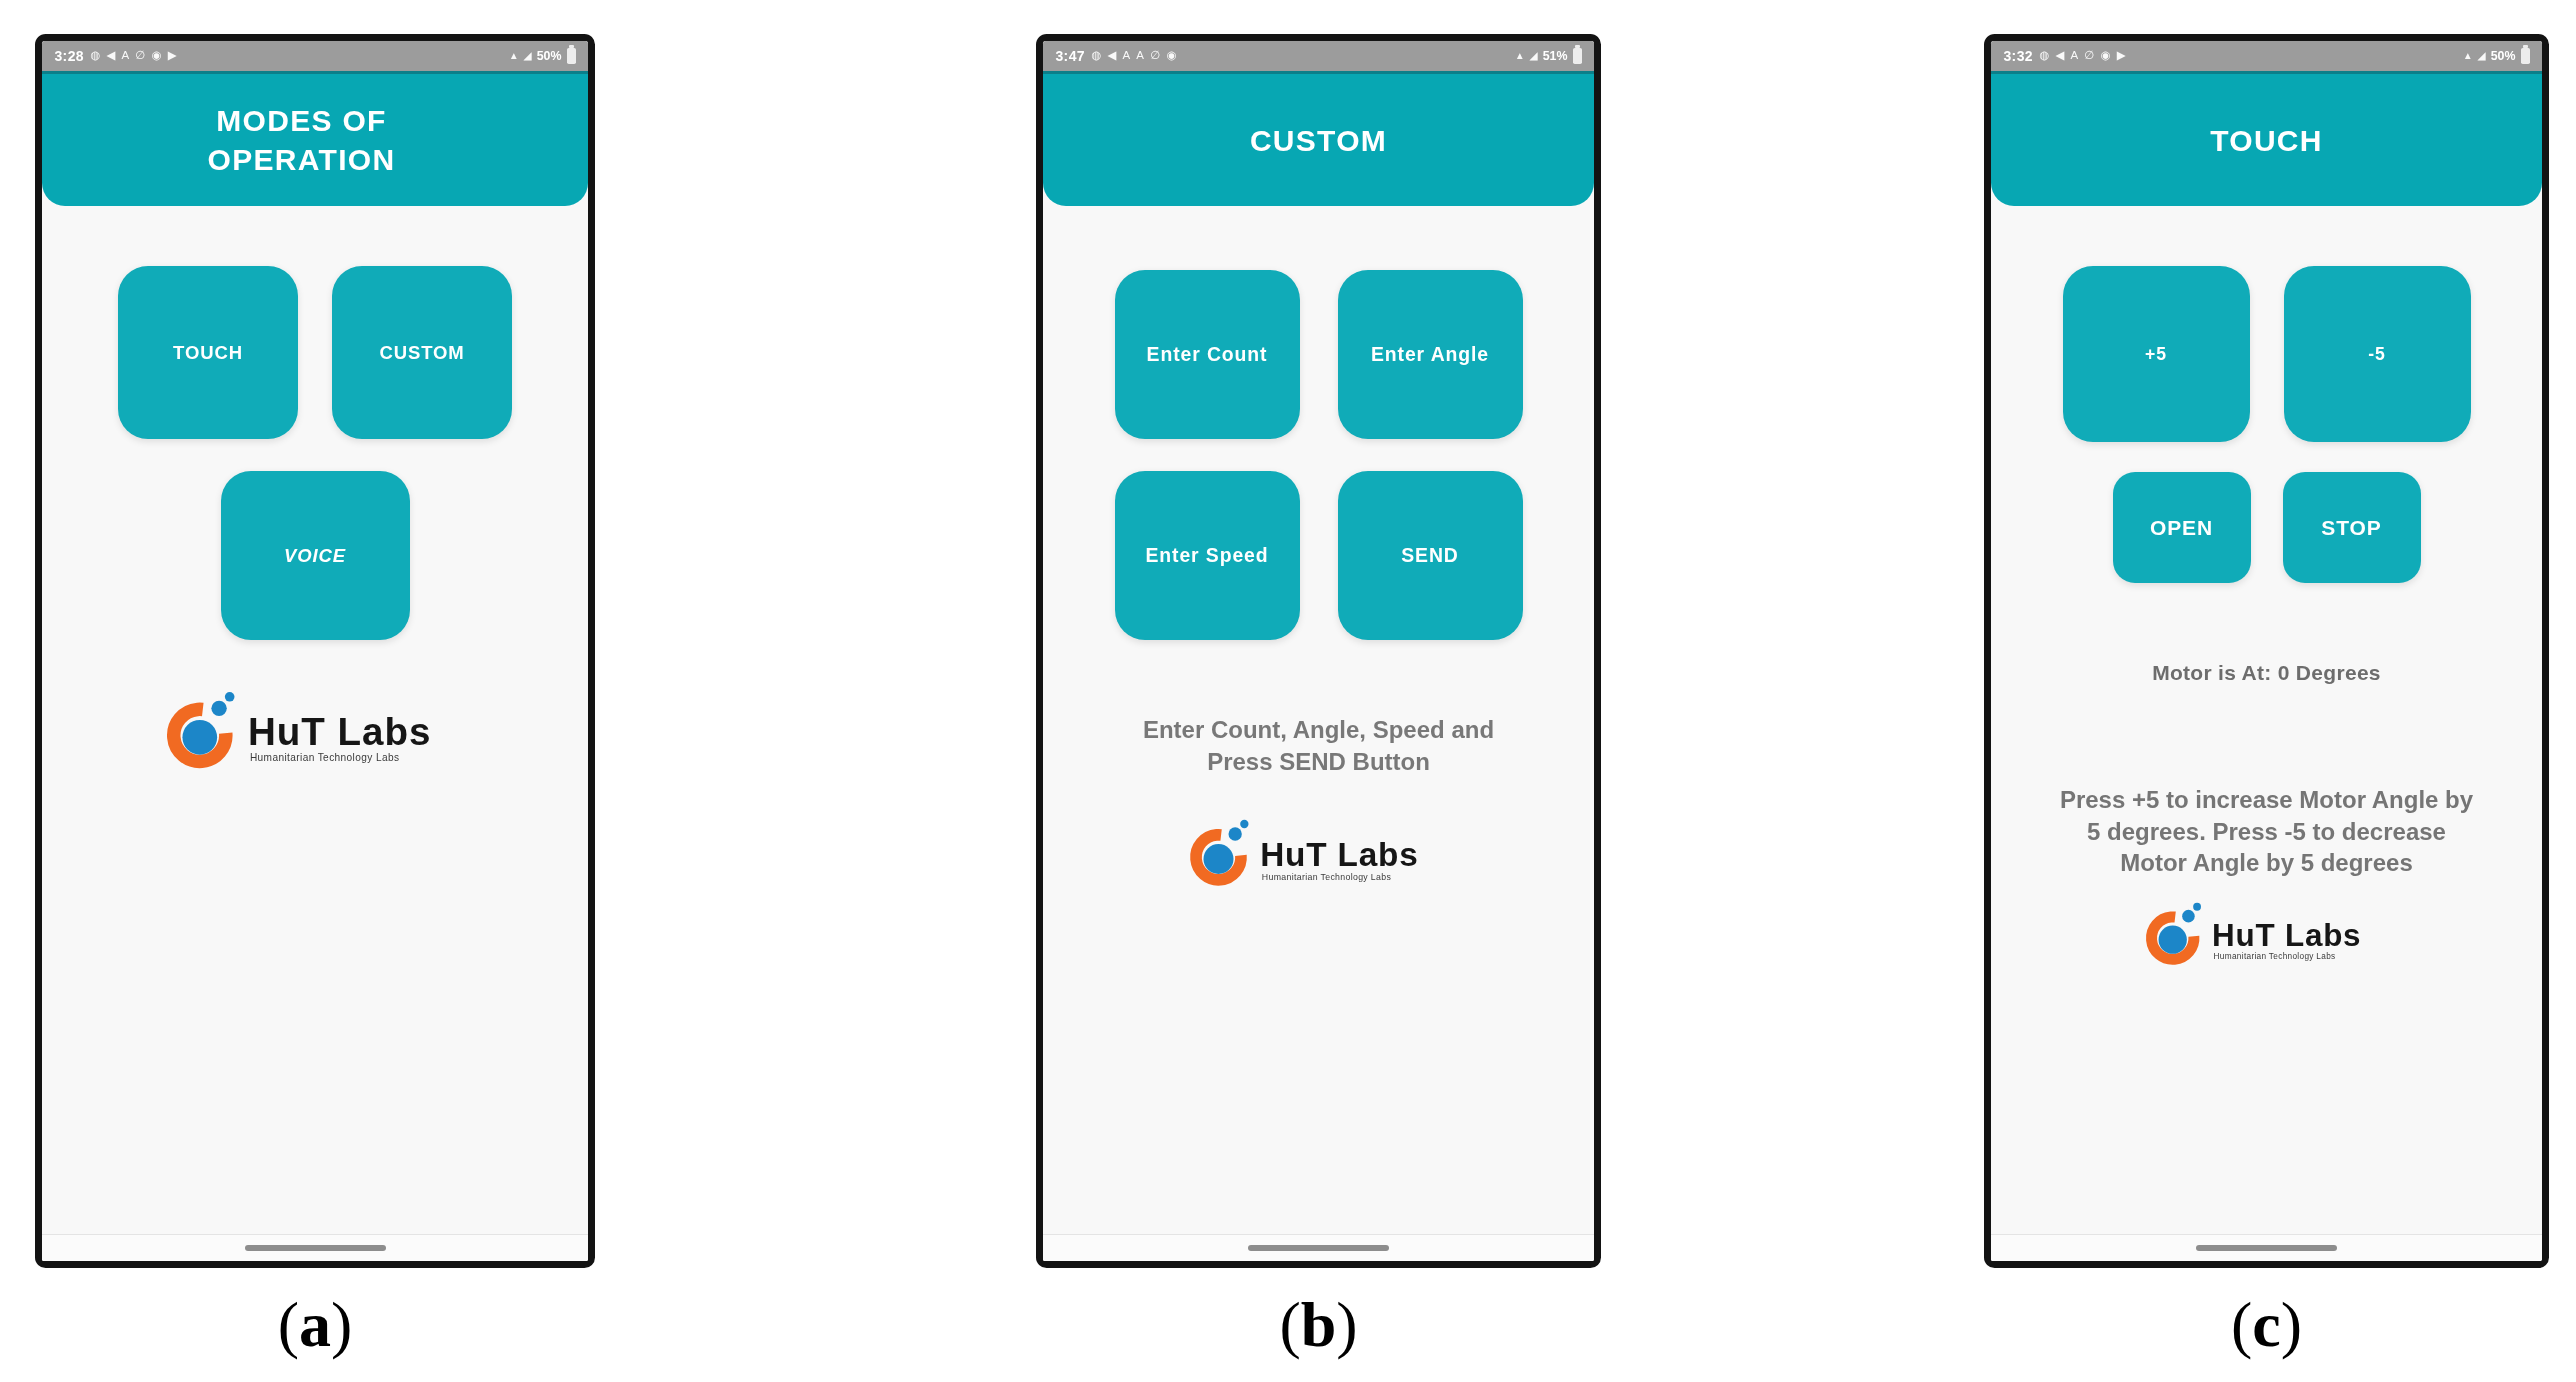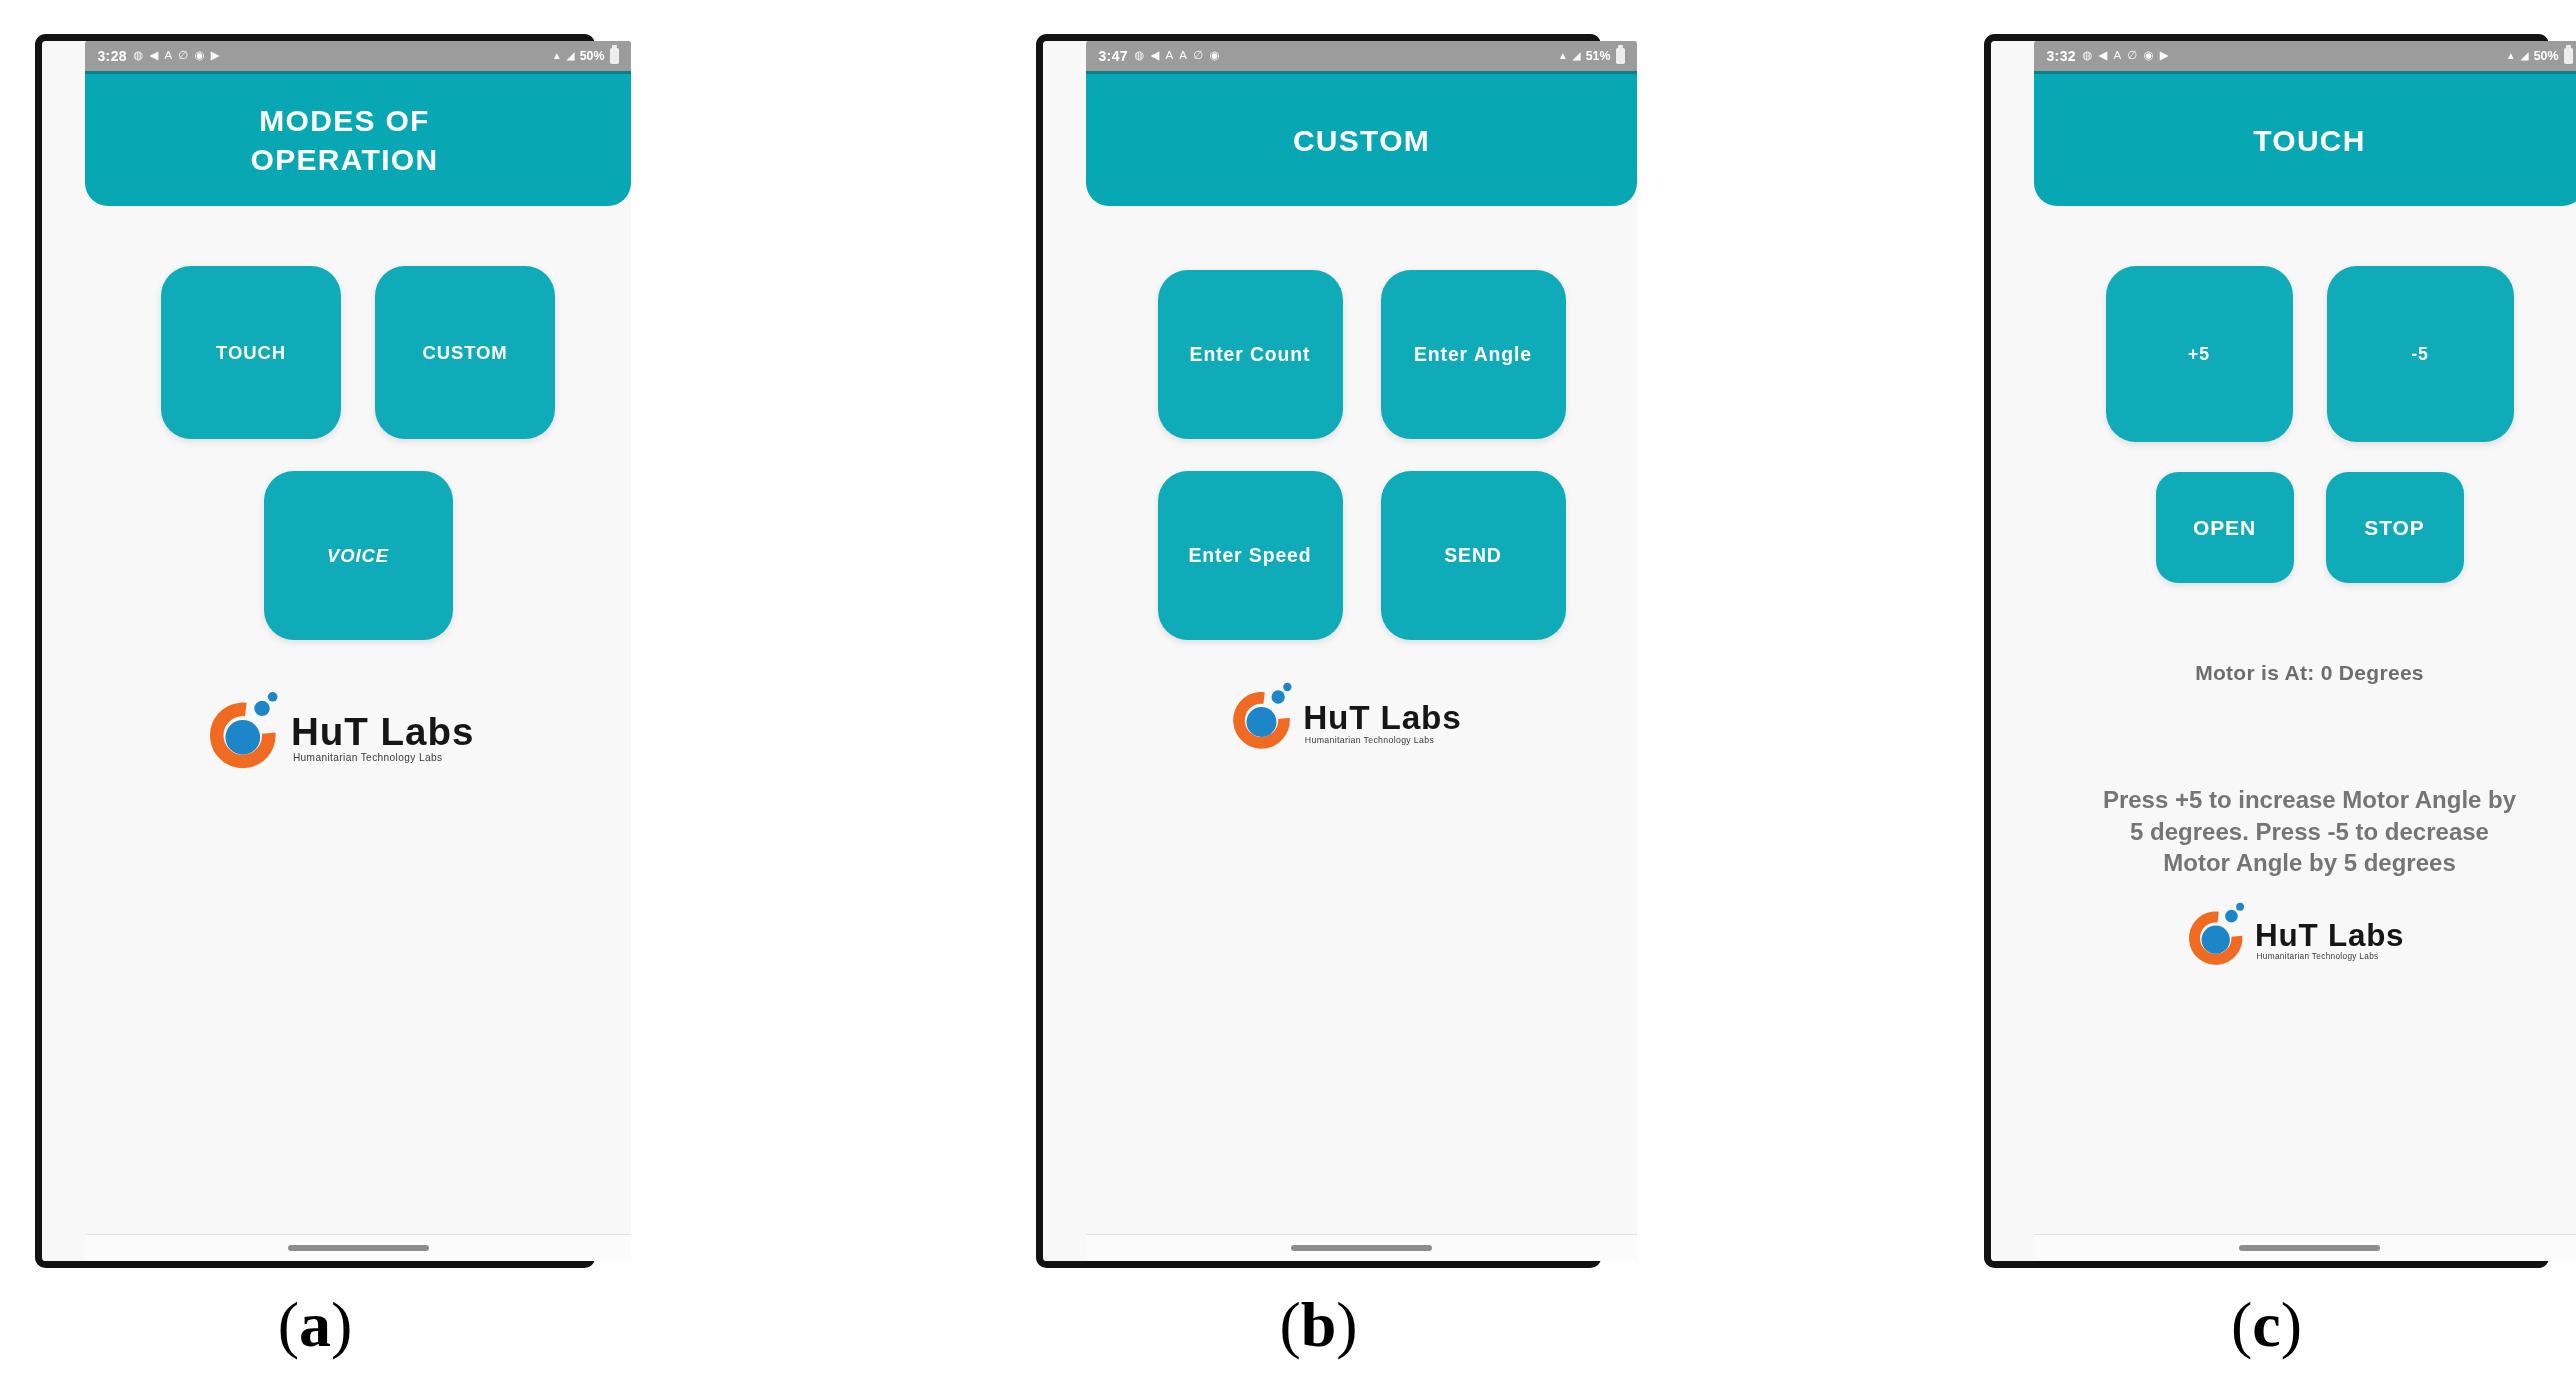--- a/index.html
+++ b/index.html
@@ -14,21 +14,21 @@
     position:absolute; top:34px; height:1234px;
     border:7px solid #131313; border-radius:10.6px;
     background:#f8f8f8; box-sizing:border-box;
   }
   #phone-a { left:35px;   width:560px; }
   #phone-b { left:1036px; width:565px; }
   #phone-c { left:1984px; width:565px; }
   .phone-inner {
     width:100%; height:100%; position:relative;
     display:flex; flex-direction:column;
-    background:#f8f8f8; border-radius:2.6px; overflow:hidden;margin-left:43px;
+    background:#f8f8f8; border-radius:2.6px; overflow:hidden;
   }
 
   
   .statusbar {
     flex:0 0 auto; height:30px; background:#9c9c9c;
     display:flex; align-items:center; justify-content:space-between;
     padding:0 12.4px; color:#fff;
   }
   .sb-left  { display:flex; align-items:center; gap:6.2px; }
   .sb-time  { font-size:14px; font-weight:bold; letter-spacing:0.4px; }
@@ -190,20 +190,21 @@
     </div>
 
     <div class="screen">
       <div class="b-grid">
         <div class="btn b-btn">Enter Count</div>
         <div class="btn b-btn">Enter Angle</div>
         <div class="btn b-btn">Enter Speed</div>
         <div class="btn b-btn">SEND</div>
       </div>
 
+      <div class="instruction b-instruction">Enter Count, Angle, Speed and Press SEND Button</div>
 
       <svg class="logo logo-b" viewBox="0 0 320 84" xmlns="http://www.w3.org/2000/svg">
         <circle cx="40" cy="46" r="27" fill="none" stroke="#f16a22" stroke-width="14" stroke-dasharray="132 37.7" transform="rotate(-5 40 46)"></circle>
         <circle cx="40" cy="48" r="18" fill="#1c86c8"></circle>
         <circle cx="60" cy="18" r="8" fill="#1c86c8"></circle>
         <circle cx="71" cy="6" r="5" fill="#1c86c8"></circle>
         <text x="90" y="56" font-family="Liberation Sans, sans-serif" font-size="40" font-weight="bold" fill="#161616" letter-spacing="1">HuT Labs</text>
         <text x="92" y="73" font-family="Liberation Sans, sans-serif" font-size="10.5" fill="#3a3a3a" letter-spacing="0.4">Humanitarian Technology Labs</text>
       </svg>
     </div>

